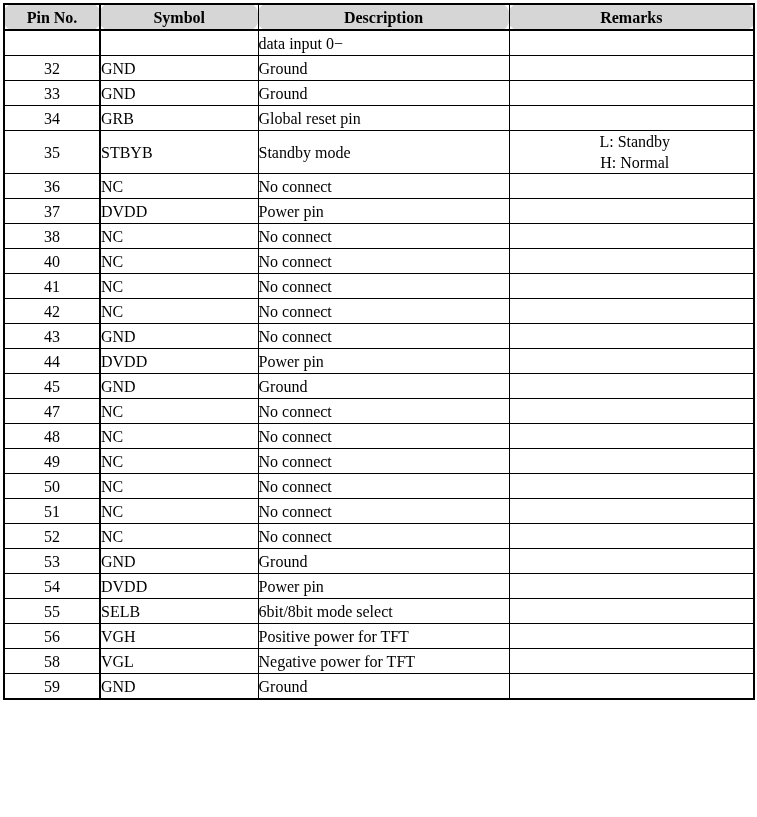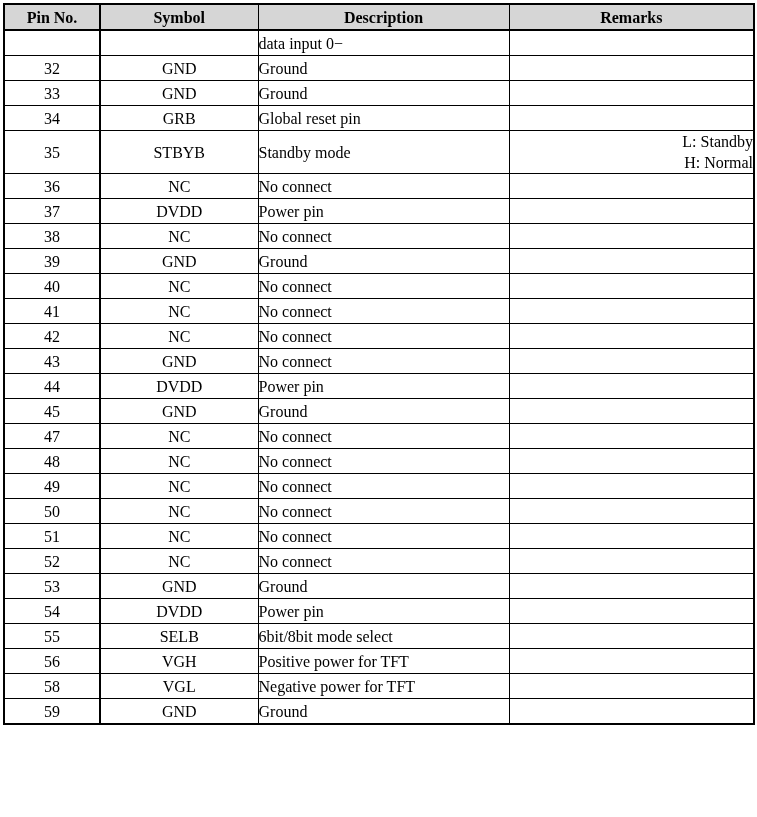--- a/index.html
+++ b/index.html
@@ -39,29 +39,30 @@
   .pin-table th:first-child,
   .pin-table td:first-child {
     border-right: 2px solid #000000;
   }
   .pin-table thead th {
     background: #d6d6d6;
     font-weight: bold;
     text-align: center;
     height: 24px;
     border-bottom: 2px solid #000000;
+    border-radius: 9px;
   }
   .pin-table tbody td {
     height: 24px;
     background: #ffffff;
   }
   td.c-pin  { text-align: center; }
-  td.c-sym  { text-align: center; }
+  td.c-sym  { text-align: left; }
   td.c-desc { text-align: left; }
-  td.c-rem  { text-align: right; padding-left: 7px; white-space: pre-line; }
+  td.c-rem  { text-align: center; padding-left: 7px; white-space: pre-line; }
 </style>
 </head>
 <body>
 
 <div class="page">
   <table class="pin-table">
     <colgroup>
       <col style="width:96px">
       <col style="width:158px">
       <col style="width:251px">
@@ -126,26 +127,20 @@
     <td class="c-rem"></td>
   </tr>
 
   <tr>
     <td class="c-pin">38</td>
     <td class="c-sym">NC</td>
     <td class="c-desc">No connect</td>
     <td class="c-rem"></td>
   </tr>
 
-  <tr>
-    <td class="c-pin">39</td>
-    <td class="c-sym">GND</td>
-    <td class="c-desc">Ground</td>
-    <td class="c-rem"></td>
-  </tr>
 
   <tr>
     <td class="c-pin">40</td>
     <td class="c-sym">NC</td>
     <td class="c-desc">No connect</td>
     <td class="c-rem"></td>
   </tr>
 
   <tr>
     <td class="c-pin">41</td>

